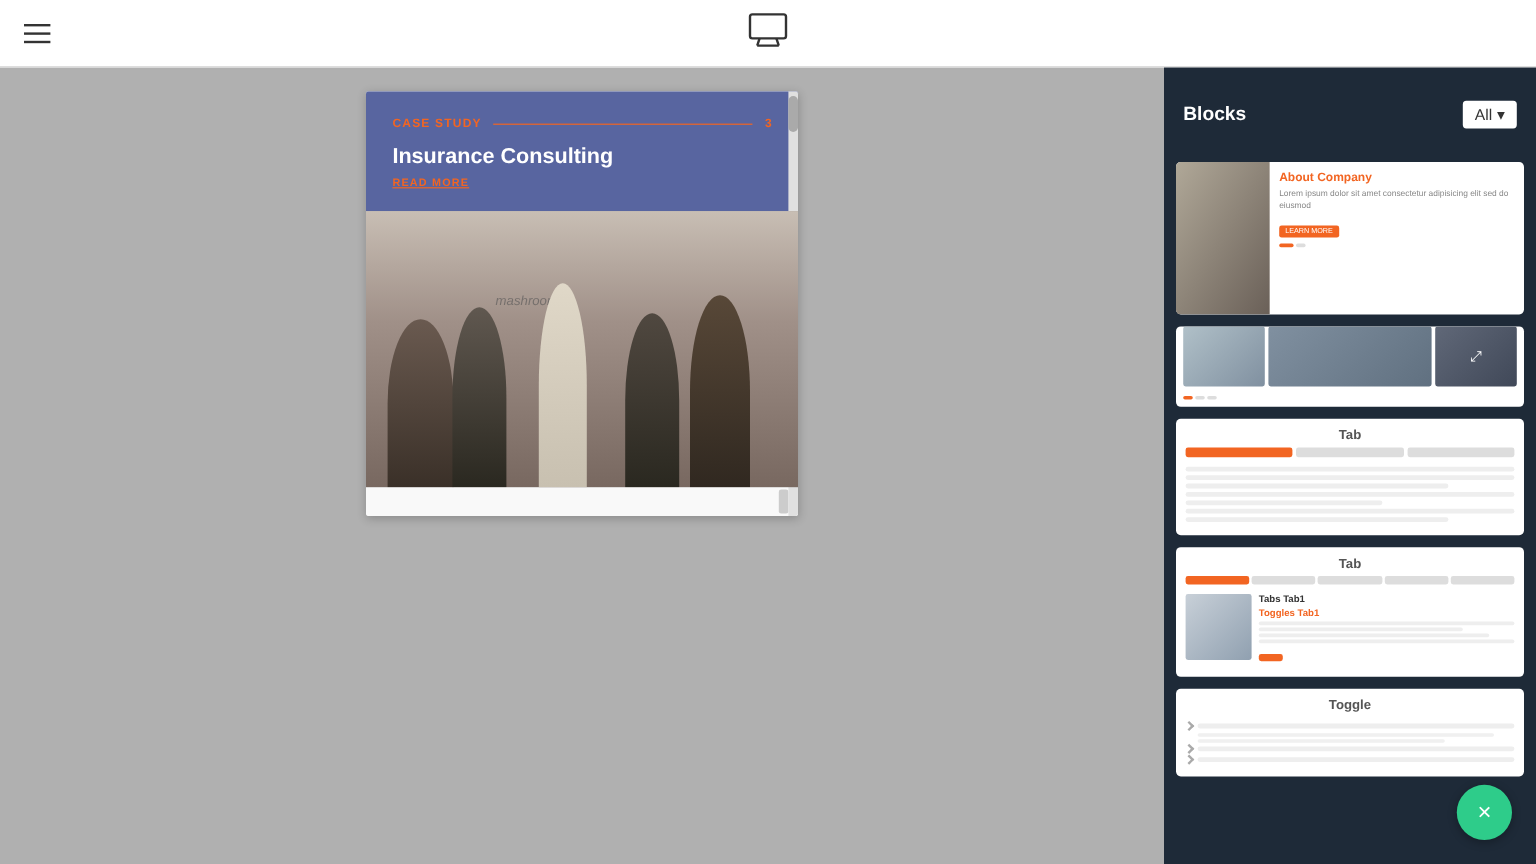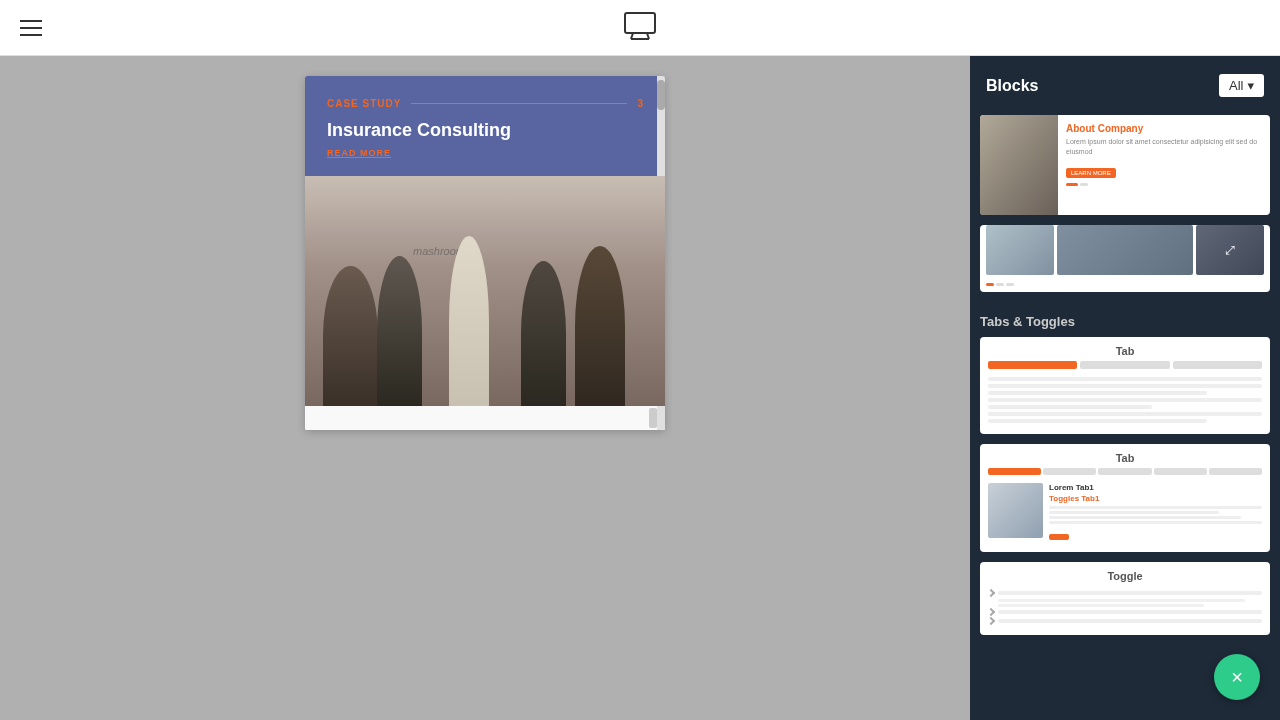--- a/index.html
+++ b/index.html
@@ -155,21 +155,21 @@
       display: flex;
       flex-direction: column;
       overflow: hidden;
     }
 
     
     .sidebar-header {
       display: flex;
       align-items: center;
       justify-content: space-between;
-      padding: 18px 16px;
+      padding: 28px 16px;
       background: #1e2a38;
     }
     .sidebar-title {
       color: #fff;
       font-size: 16px;
       font-weight: 600;
     }
     .all-dropdown {
       background: #fff;
       color: #333;
@@ -208,21 +208,21 @@
       background: #fff;
       border-radius: 4px;
       overflow: hidden;
       margin-bottom: 10px;
       cursor: pointer;
     }
 
     
     .about-company-block {
       display: flex;
-      height: 100px;
+      height: 127px;
       justify-content: space-between;
     }
     .about-company-img {
       width: 78px;
       flex-shrink: 0;
       background: linear-gradient(135deg, #c8c0b8 0%, #8a8078 100%);
       position: relative;
       overflow: hidden;
     }
     .about-company-img-overlay {
@@ -582,21 +582,20 @@
             <span class="expand-icon">⤢</span>
           </div>
         </div>
         <div class="slider-dot-row">
           <div class="slider-dot"></div>
           <div class="slider-dot inactive"></div>
           <div class="slider-dot inactive"></div>
         </div>
       </div>
 
-      <div class="section-header">Tabs &amp; Toggles</div>
 
       <div class="block-card">
         <div class="tab-block-title">Tab</div>
         <div class="tab-bar">
           <div class="tab-item active-tab"></div>
           <div class="tab-item"></div>
           <div class="tab-item"></div>
         </div>
         <div class="tab-content-lines">
           <div class="tab-line wide"></div>
@@ -614,21 +613,21 @@
         <div class="tab2-bar">
           <div class="tab2-item active"></div>
           <div class="tab2-item"></div>
           <div class="tab2-item"></div>
           <div class="tab2-item"></div>
           <div class="tab2-item"></div>
         </div>
         <div class="tab2-content">
           <div class="tab2-img"></div>
           <div class="tab2-text-block">
-            <div class="tab2-title">Lorem Tab1</div>
+            <div class="tab2-title">Tabs Tab1</div>
             <div class="tab2-subtitle">Toggles Tab1</div>
             <div class="tab2-line w100"></div>
             <div class="tab2-line w80"></div>
             <div class="tab2-line w90"></div>
             <div class="tab2-line w100"></div>
             <div class="tab2-btn"></div>
           </div>
         </div>
       </div>
 

